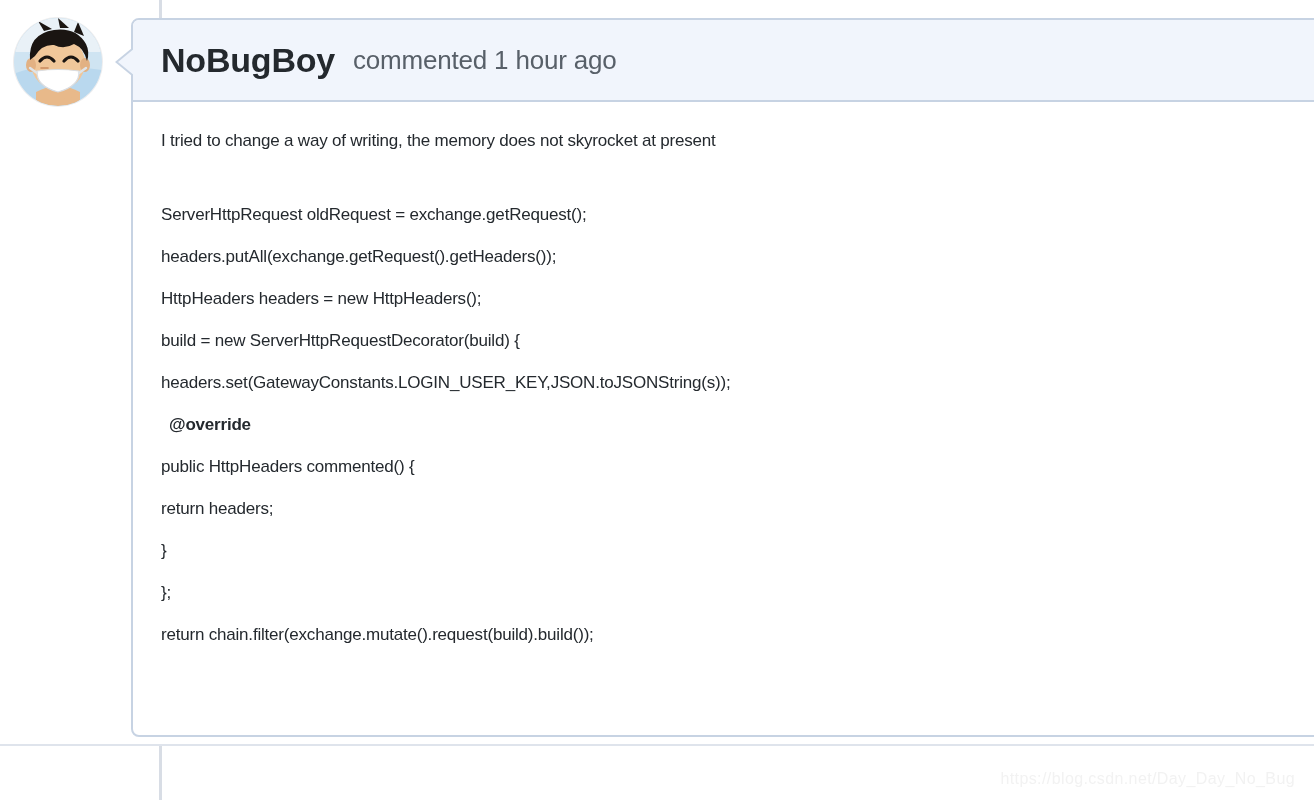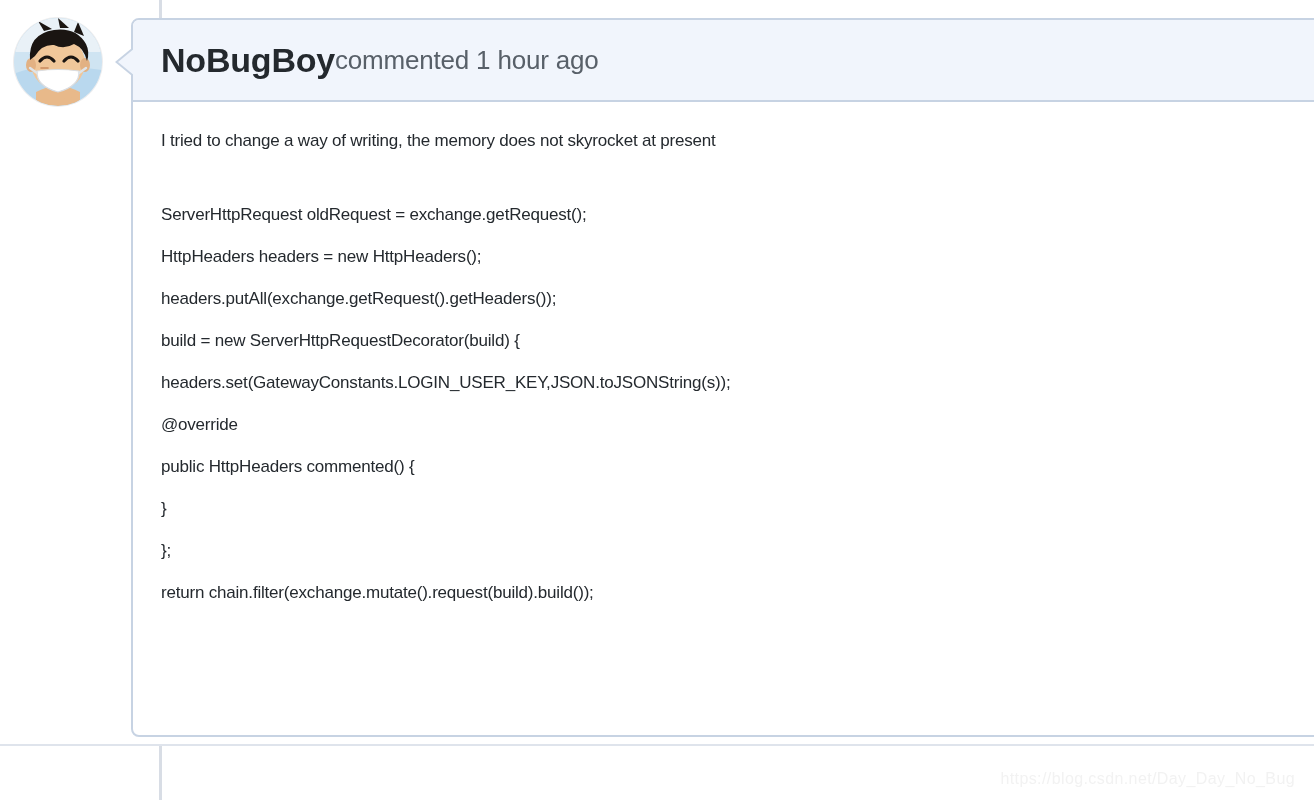--- a/index.html
+++ b/index.html
@@ -85,21 +85,21 @@
   }
   .comment-header .author {
     font-size: 34px;
     font-weight: bold;
     color: #24292e;
     letter-spacing: -0.2px;
   }
   .comment-header .meta {
     font-size: 26px;
     color: #586069;
-    margin-left: 0;
+    margin-left: 18px;
     letter-spacing: -0.2px;
   }
 
   
   .bubble-arrow-outer,
   .bubble-arrow-inner {
     position: absolute;
     width: 0;
     height: 0;
     border-style: solid;
@@ -122,21 +122,21 @@
     padding: 18px 28px 0 28px;
     box-sizing: border-box;
   }
   .body-line {
     font-size: 17px;
     line-height: 42px;
     color: #24292e;
     white-space: pre;
     letter-spacing: -0.2px;
   }
-  .body-line.bold { font-weight: normal; }
+  .body-line.bold { font-weight: bold; margin-left: 8px; }
   .para-gap { height: 32px; }
 
   
   .watermark {
     position: absolute;
     right: 19px;
     top: 770px;
     font-size: 16px;
     color: #f2f2f2;
     letter-spacing: 0.4px;
@@ -197,26 +197,27 @@
   <div class="comment-header">
     <span class="author">NoBugBoy</span>
     <span class="meta">commented 1 hour ago</span>
   </div>
 
   <div class="comment-body">
     <div class="body-line">I tried to change a way of writing, the memory does not skyrocket at present</div>
     <div class="para-gap"></div>
     <div id="code-block">
         <div class="body-line">ServerHttpRequest oldRequest = exchange.getRequest();</div>
+        <div class="body-line">headers.putAll(exchange.getRequest().getHeaders());</div>
         <div class="body-line">HttpHeaders headers = new HttpHeaders();</div>
-        <div class="body-line">headers.putAll(exchange.getRequest().getHeaders());</div>
         <div class="body-line">build = new ServerHttpRequestDecorator(build) {</div>
         <div class="body-line">headers.set(GatewayConstants.LOGIN_USER_KEY,JSON.toJSONString(s));</div>
         <div class="body-line bold">@override</div>
         <div class="body-line">public HttpHeaders commented() {</div>
+        <div class="body-line">return headers;</div>
         <div class="body-line">}</div>
         <div class="body-line">};</div>
         <div class="body-line">return chain.filter(exchange.mutate().request(build).build());</div>
       </div>
   </div>
 </div>
 
 <div class="watermark">https://blog.csdn.net/Day_Day_No_Bug</div>
 
 </body></html>

